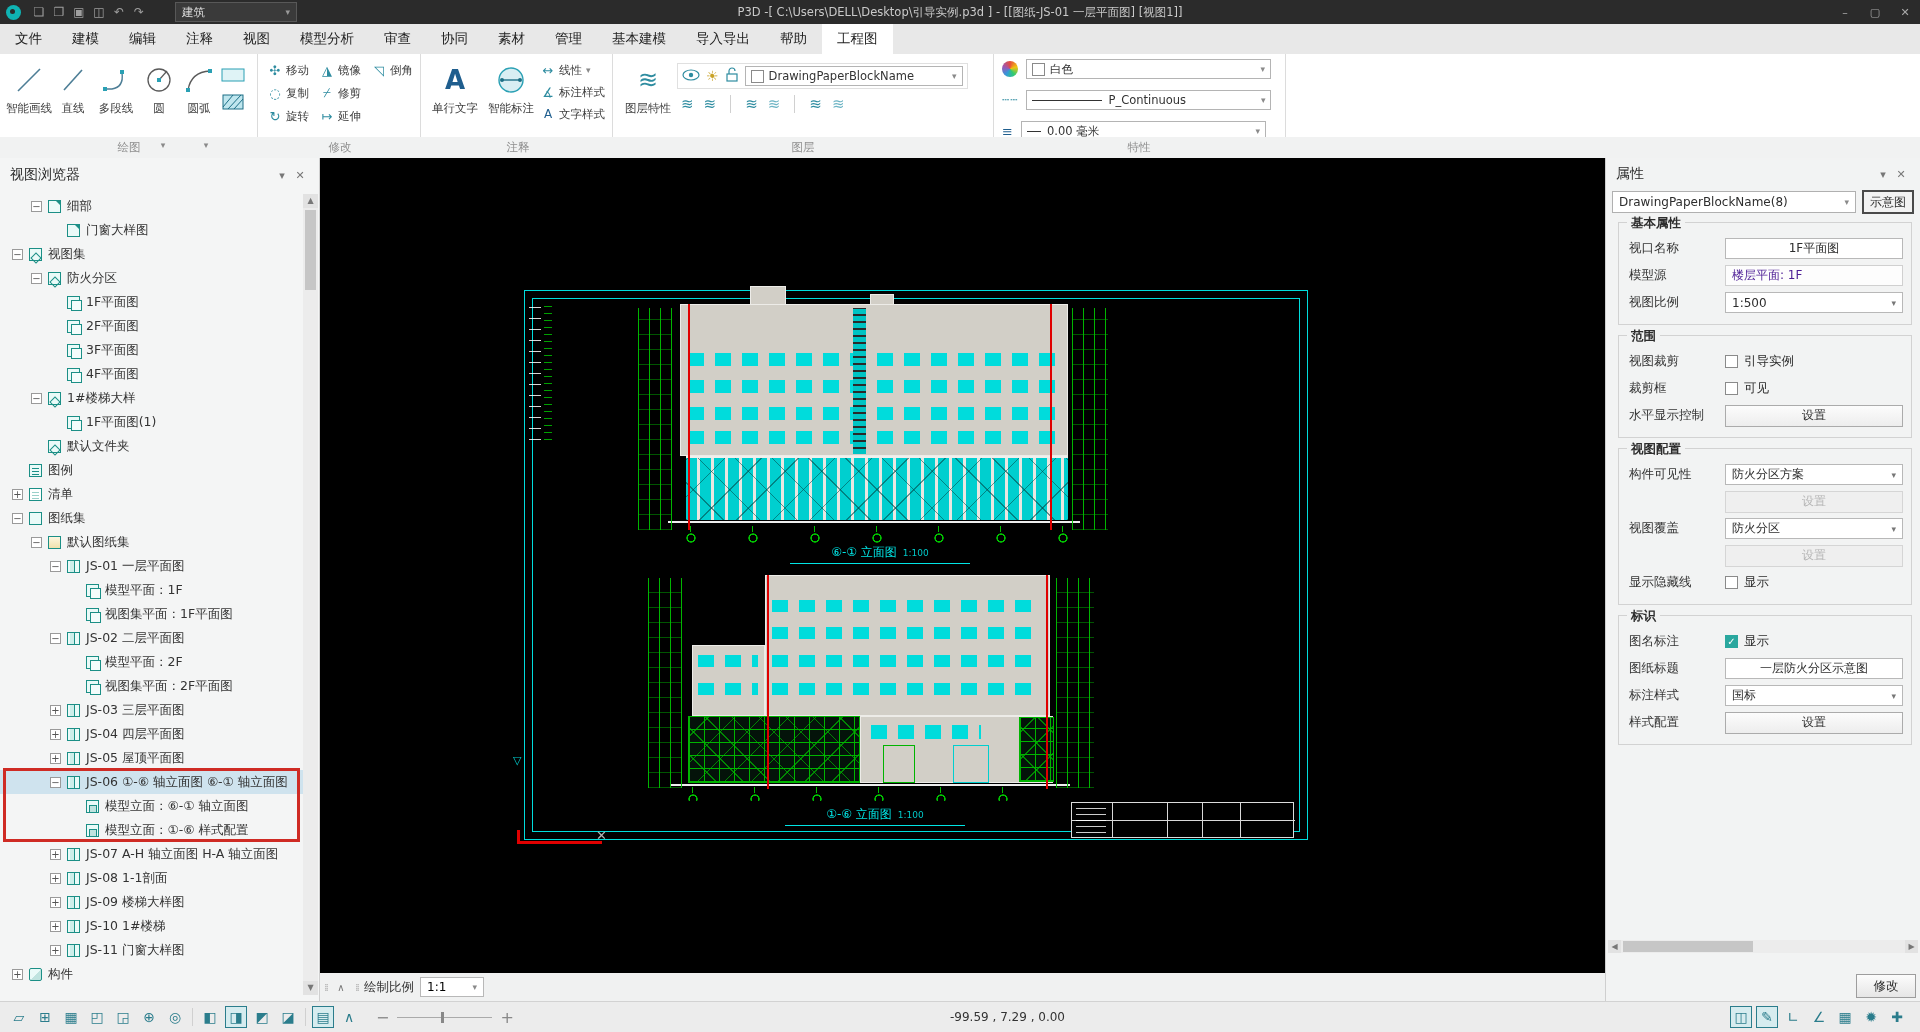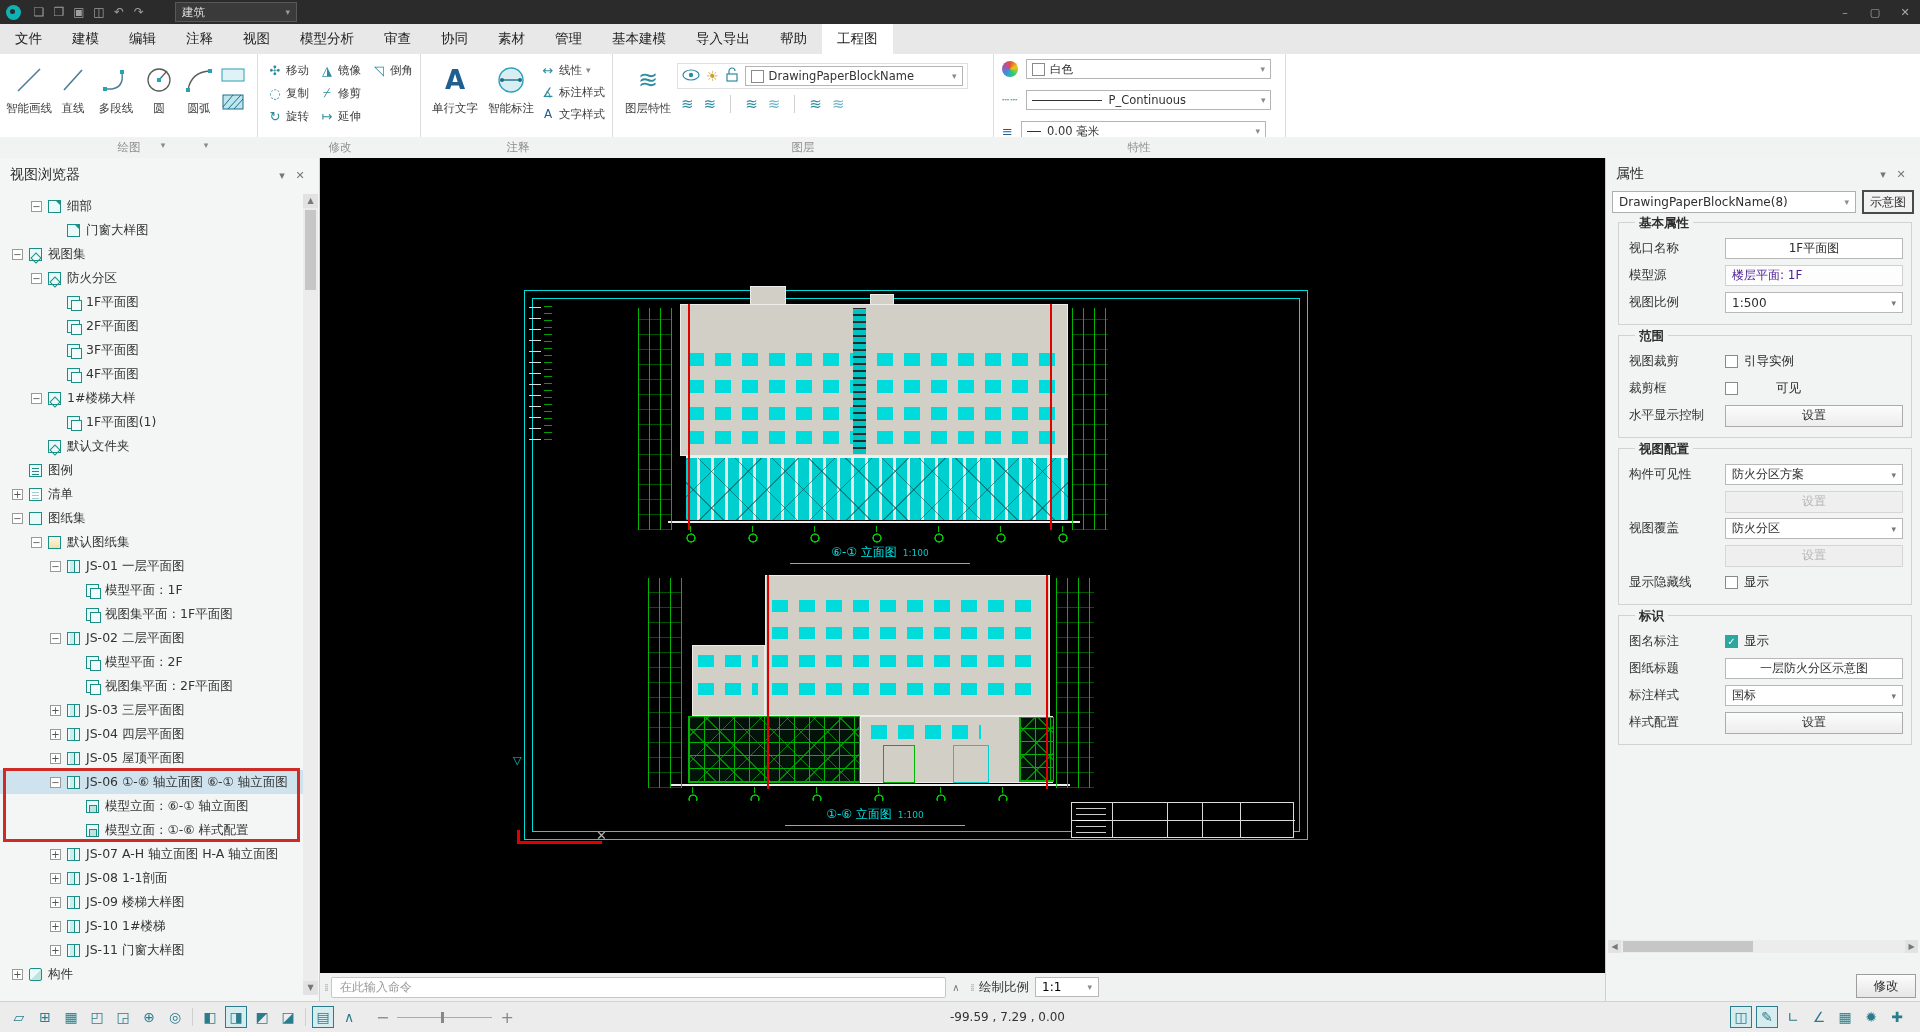--- a/index.html
+++ b/index.html
@@ -119,21 +119,21 @@
   #pp-header .hic{margin-left:auto;color:#777;font-size:11px;width:18px;text-align:center;}
   #pp-header .hic+.hic{margin-left:0;}
   #pp-target{display:flex;align-items:center;padding:0 6px;}
   #target-dd{flex:1;height:22px;background:#fff;border:1px solid #b0b0b0;display:flex;align-items:center;
     padding:0 6px;font-size:12px;box-sizing:border-box;}
   #target-dd .dd{margin-left:auto;color:#8a8a8a;font-size:9px;}
   #schematic-btn{width:52px;height:24px;margin-left:6px;background:#f2f2f2;border:2px solid #4a4a4a;
     font-size:12px;display:flex;align-items:center;justify-content:center;box-sizing:border-box;}
   #props-body{padding:8px 8px 0 12px;}
   .pgroup{border:1px solid #d2d2d2;margin-bottom:10px;position:relative;padding:12px 8px 8px 10px;}
-  .ptitle{position:absolute;left:16px;top:-8px;background:#f2f3f3;padding:0 4px;font-weight:bold;font-size:12.5px;}
+  .ptitle{position:absolute;left:8px;top:-8px;background:#f2f3f3;padding:0 4px;font-weight:bold;font-size:12.5px;}
   .prow{display:flex;align-items:center;min-height:27px;}
   .plabel{width:96px;flex:none;font-size:12.5px;color:#333;}
   .pinput{flex:1;height:21px;background:#fff;border:1px solid #b8b8b8;display:flex;align-items:center;
     justify-content:center;font-size:12px;box-sizing:border-box;}
   .pinput.left{justify-content:flex-start;padding-left:6px;}
   .pinput.dis{color:#4c1d95;background:#fdfdfd;border-color:#d0d0d0;}
   .pselect{flex:1;height:21px;background:#fff;border:1px solid #b8b8b8;display:flex;align-items:center;
     padding:0 6px;font-size:12px;box-sizing:border-box;}
   .pselect .dd{margin-left:auto;color:#777;font-size:9px;}
   .pbtn{flex:1;height:22px;background:linear-gradient(#fcfcfc,#ededed);border:1px solid #ababab;
@@ -186,20 +186,21 @@
       <span class="tb-ic">❐</span>
       <span class="tb-ic">▣</span>
       <span class="tb-ic">◫</span>
       <span class="tb-ic">↶</span>
       <span class="tb-ic">↷</span>
     </div>
   <div id="ws-dd">
     <span>建筑</span>
     <span class="dd" style="font-size:9px;color:#999;">▾</span>
   </div>
+  <div id="tb-title">P3D -[ C:\Users\DELL\Desktop\引导实例.p3d ] - [[图纸-JS-01 一层平面图] [视图1]]</div>
   <div id="win-btns">
     <span>–</span>
     <span>▢</span>
     <span>✕</span>
   </div>
 </div>
 
 <div id="menubar">
     <div class="menu-item">文件</div>
     <div class="menu-item">建模</div>
@@ -702,21 +703,21 @@
         <div class="ptitle">范围</div>
         <div class="prow">
           <div class="plabel">视图裁剪</div>
           <div style="display: flex; align-items: center;">
             <span class="cb"></span>
             <span>引导实例</span>
           </div>
         </div>
         <div class="prow">
           <div class="plabel">裁剪框</div>
-          <div style="display: flex; align-items: center; gap: 32px;">
+          <div style="display: flex; align-items: center;">
             <span class="cb"></span>
             <span>可见</span>
           </div>
         </div>
         <div class="prow">
           <div class="plabel">水平显示控制</div>
           <div class="pbtn">设置</div>
         </div>
       </div>
       <div class="pgroup">
@@ -780,21 +781,20 @@
   <div id="pp-hscroll">
     <span class="sarr" style="left:0;">◀</span>
     <div id="pp-hthumb"></div>
     <span class="sarr" style="right:0;">▶</span>
   </div>
   <div id="modify-btn">修改</div>
 </div>
 
 <div id="cmdstrip">
   <span class="grip">⁞⁞</span>
-  <div id="cmd-input">在此输入命令</div>
   <span id="cmd-expand">∧</span>
   <span class="grip">⁞⁞</span>
   <span id="scale-label">绘制比例</span>
   <div id="scale-dd">
     <span>1:1</span>
     <span class="dd">▾</span>
   </div>
 </div>
 
 <div id="statusbar">

